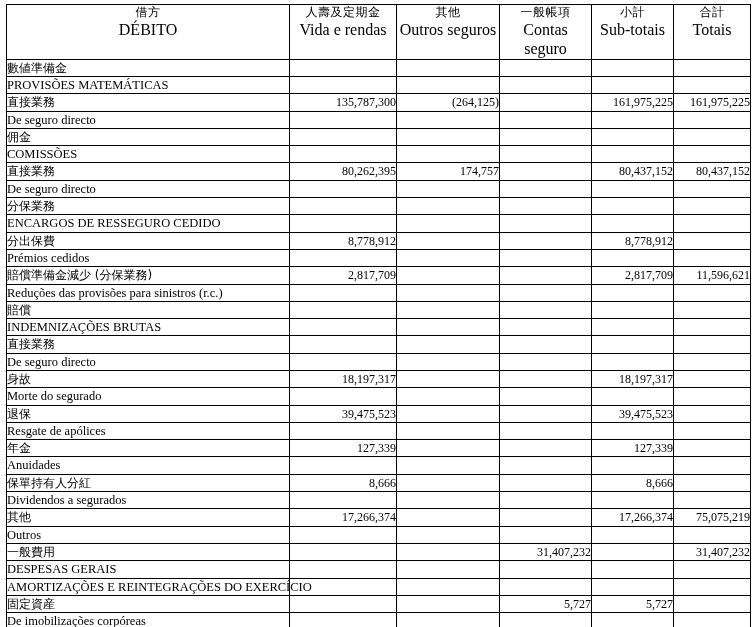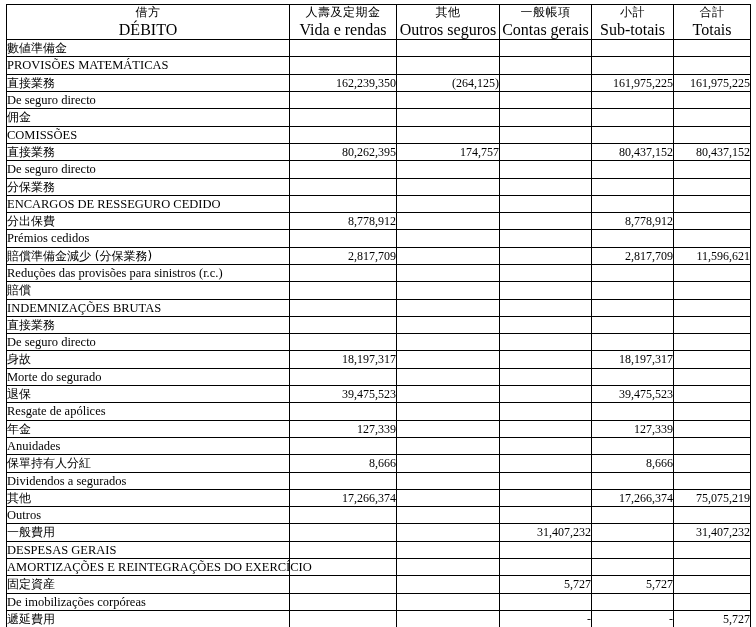--- a/index.html
+++ b/index.html
@@ -109,21 +109,21 @@
         <td>
           <span class="hdr-cn">人壽及定期金</span>
           <span class="hdr-pt">Vida e rendas</span>
         </td>
         <td>
           <span class="hdr-cn">其他</span>
           <span class="hdr-pt">Outros seguros</span>
         </td>
         <td>
           <span class="hdr-cn">一般帳項</span>
-          <span class="hdr-pt">Contas gerais</span>
+          <span class="hdr-pt">Contas seguro</span>
         </td>
         <td>
           <span class="hdr-cn">小計</span>
           <span class="hdr-pt">Sub-totais</span>
         </td>
         <td>
           <span class="hdr-cn">合計</span>
           <span class="hdr-pt">Totais</span>
         </td>
       </tr>
@@ -140,21 +140,21 @@
         <tr>
           <td class="lbl i0 pt">PROVISÕES MATEMÁTICAS</td>
           <td class="num"></td>
           <td class="num"></td>
           <td class="num"></td>
           <td class="num"></td>
           <td class="num"></td>
         </tr>
         <tr>
           <td class="lbl i1 cn">直接業務</td>
-          <td class="num">162,239,350</td>
+          <td class="num">135,787,300</td>
           <td class="num">(264,125)</td>
           <td class="num"></td>
           <td class="num">161,975,225</td>
           <td class="num">161,975,225</td>
         </tr>
         <tr>
           <td class="lbl i1 pt">De seguro directo</td>
           <td class="num"></td>
           <td class="num"></td>
           <td class="num"></td>

